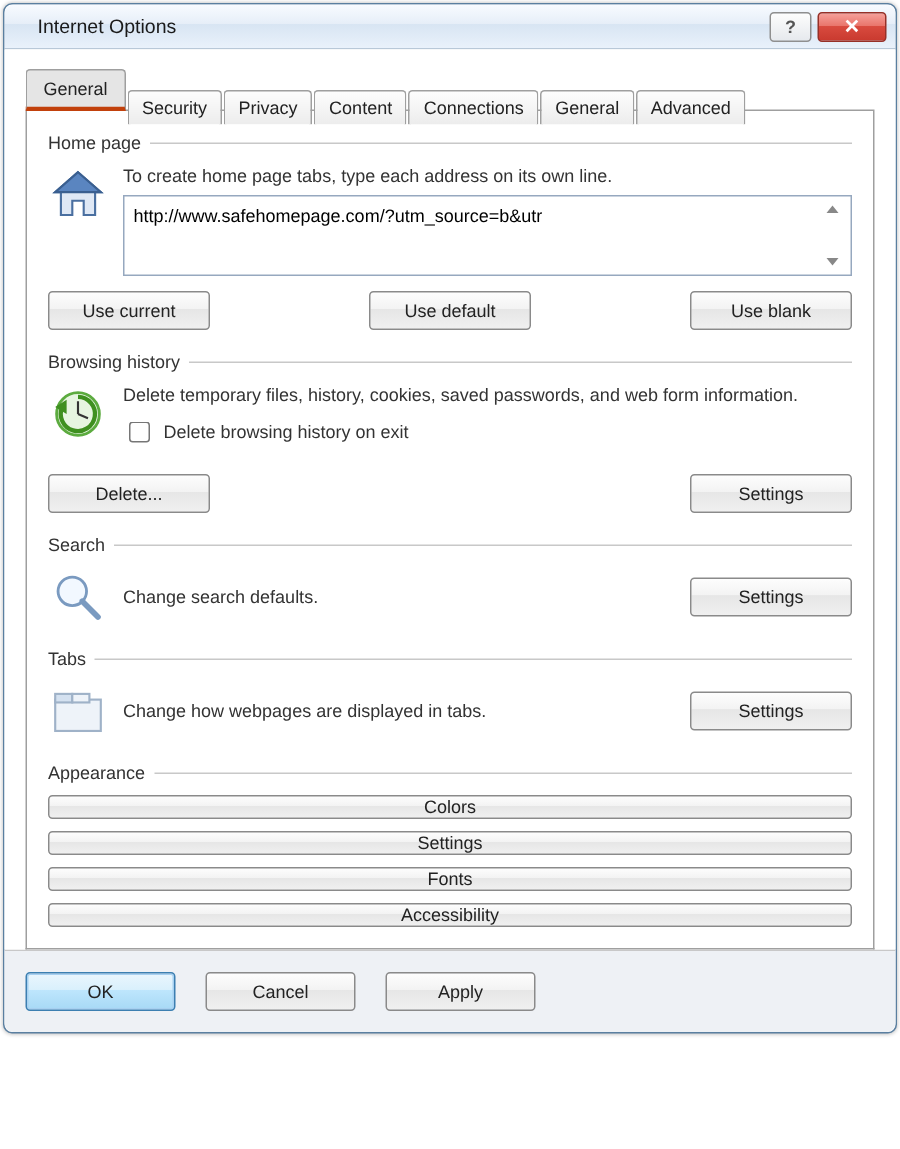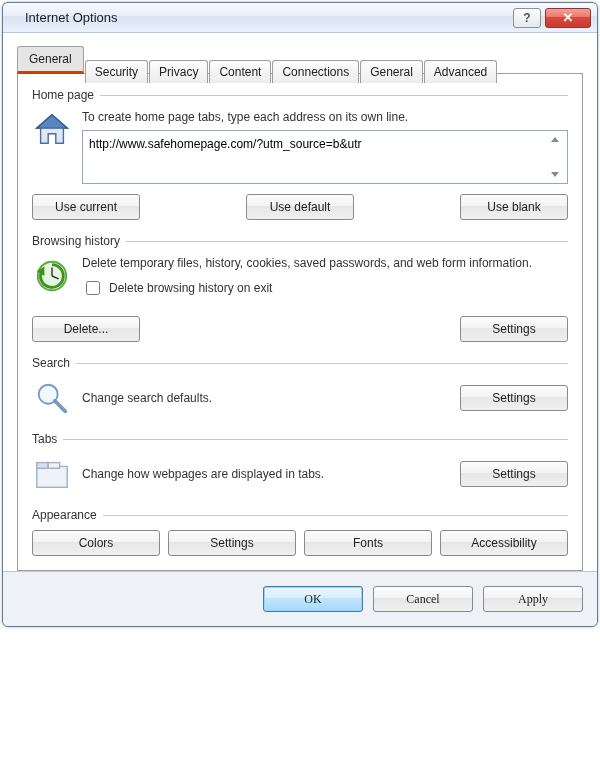--- a/index.html
+++ b/index.html
@@ -190,34 +190,34 @@
   .row-desc {
     display: flex;
     align-items: center;
     gap: 20px;
   }
   .row-desc .txt { flex: 1; }
   .appearance-row {
     display: flex;
     gap: 8px;
     margin-top: 8px;
+    flex-direction: column;
   }
   .appearance-row .win-btn {
     flex: 1;
     min-width: 0;
   }
   .footer {
     background: #eef1f5;
     border-top: 1px solid #c8c8c8;
     padding: 14px;
     display: flex;
-    gap: 10px;
-    justify-content: flex-end;
+    gap: 20px;
+    justify-content: flex-start;
     border-radius: 0 0 6px 6px;
-    font-family: Liberation Serif, serif;
   }
   .footer .win-btn {
     min-width: 100px;
   }
   .footer .default {
     border: 1px solid #3c7fb1;
     box-shadow: inset 0 0 0 1px #a7d0f0;
     background: linear-gradient(to bottom, #eaf6fd 0%, #d9f0fc 45%, #bee6fd 46%, #a7d9f5 100%);
   }
   .icon-svg { width: 38px; height: 38px; }

